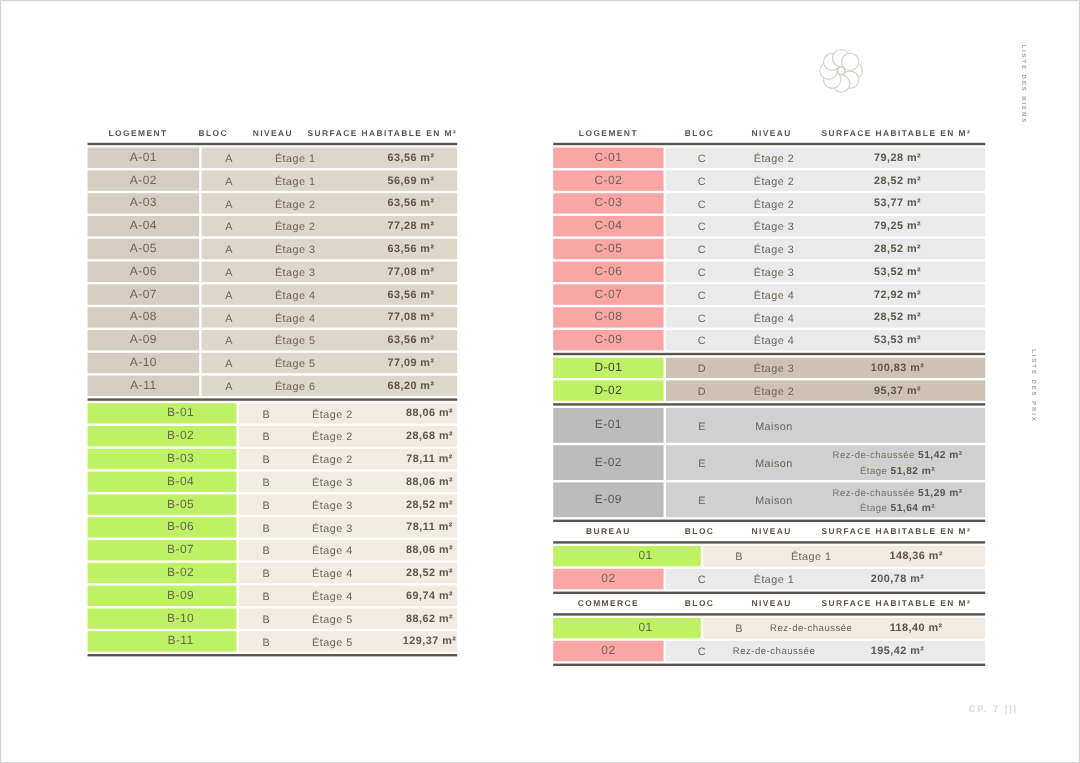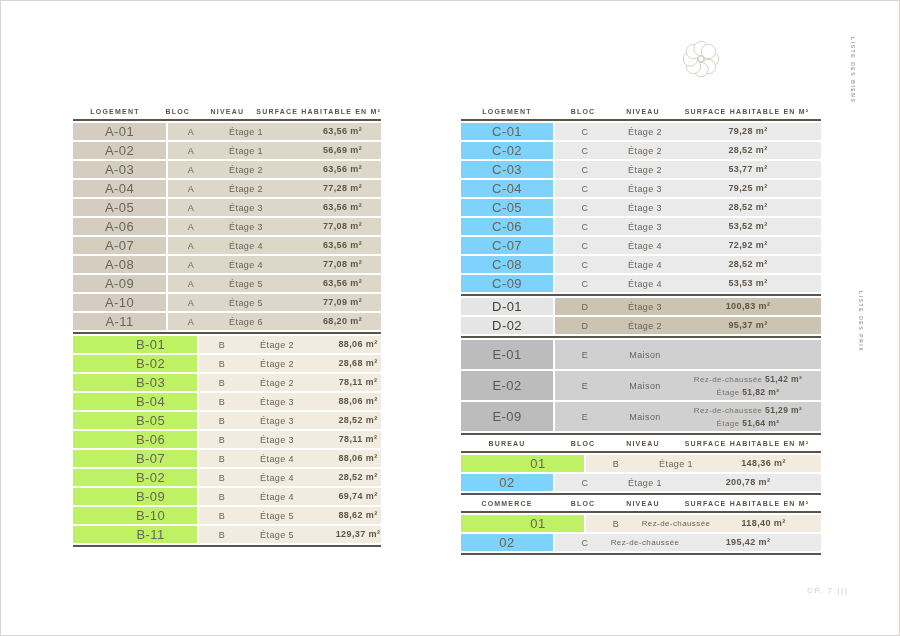--- a/index.html
+++ b/index.html
@@ -16,21 +16,21 @@
   .hdr{display:flex;height:12px;align-items:center;margin-bottom:2px;}
   .hdr .h{
     font-size:7px;font-weight:700;letter-spacing:1.2px;color:#59534b;
     text-align:center;white-space:nowrap;display:flex;justify-content:center;align-items:center;
   }
   .rule{height:2px;background:#5a544c;margin-top:2px;}
   .row{display:flex;height:17px;margin-top:2px;}
   .row.tall{height:29px;}
   .cell{display:flex;align-items:center;justify-content:center;
         font-size:9px;letter-spacing:.4px;color:#6b6459;white-space:nowrap;}
-  .c1{font-size:13px;}
+  .c1{font-size:10px;}
   .rest{flex:1;display:flex;margin-left:2px;}
   .w4{flex:1;}
   .surface b{font-weight:700;color:#5d564a;font-size:9px;}
   .surface{flex-direction:column;line-height:11px;}
   .sline{display:block;font-size:8px;color:#797164;line-height:12px;text-align:center;}
   .sline b{font-weight:700;color:#5d564a;font-size:8.5px;}
   .niveau-sm{font-size:8px;}
   
   .tbl-left .c1{width:93px;}
   .tbl-left .w2{width:46px;}
@@ -41,22 +41,22 @@
   .tbl-left .w4.cell{padding-left:26px;box-sizing:border-box;}
   .tbl-right .c1{width:92px;}
   .tbl-right .w2{width:60px;}
   .tbl-right .w3{width:60px;}
   .tbl-right .hdr .w1{width:92px;}
   .tbl-right .hdr .w2{width:60px;}
   .tbl-right .hdr .w3{width:60px;}
   
   .tone-a .c1{background:#d5cec0;}  .tone-a .rest{background:#ddd7c9;}
   .tone-b .c1{background:#bef264;padding-left:31px;}  .tone-b .rest{background:#f1ecdf;}
-  .tone-c .c1{background:#7dd3fc;text-align:center;}  .tone-c .rest{background:#eaeaea;}
-  .tone-d .c1{background:#e5e5e5;color:#463e32;} .tone-d .rest{background:#cdc3b3;}
+  .tone-c .c1{background:#fca5a5;text-align:center;}  .tone-c .rest{background:#eaeaea;}
+  .tone-d .c1{background:#bef264;color:#463e32;} .tone-d .rest{background:#cdc3b3;}
   .tone-e .c1{background:#bcbcbc;color:#5a5a5a;} .tone-e .rest{background:#d0d0d0;}
   
   .ornament{position:absolute;left:677px;top:35px;width:46px;height:46px;opacity:.85;}
   .vlabel{
     position:absolute;writing-mode:vertical-rl;font-size:5px;letter-spacing:1.6px;
     color:#a3a3a3;font-weight:700;white-space:nowrap;
   }
   .vlabel-top{left:849px;top:36px;}
   .vlabel-mid{left:857px;top:290px;}
   .footer-mark{

